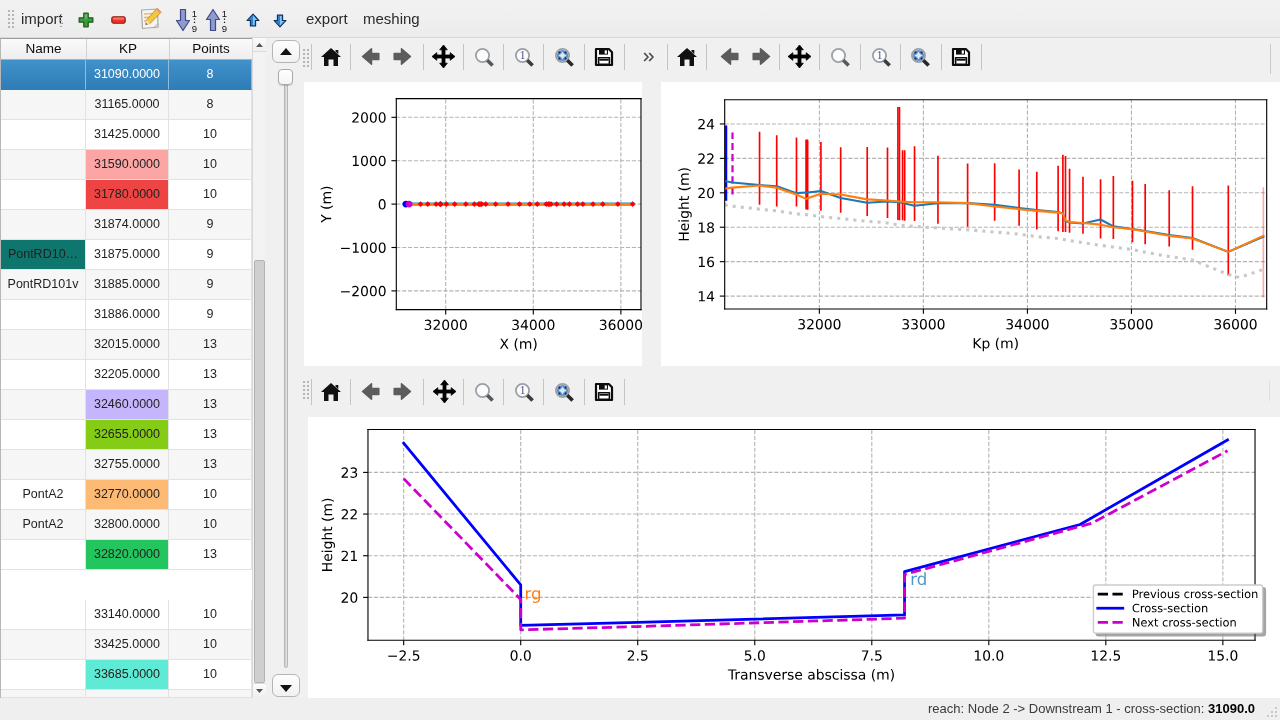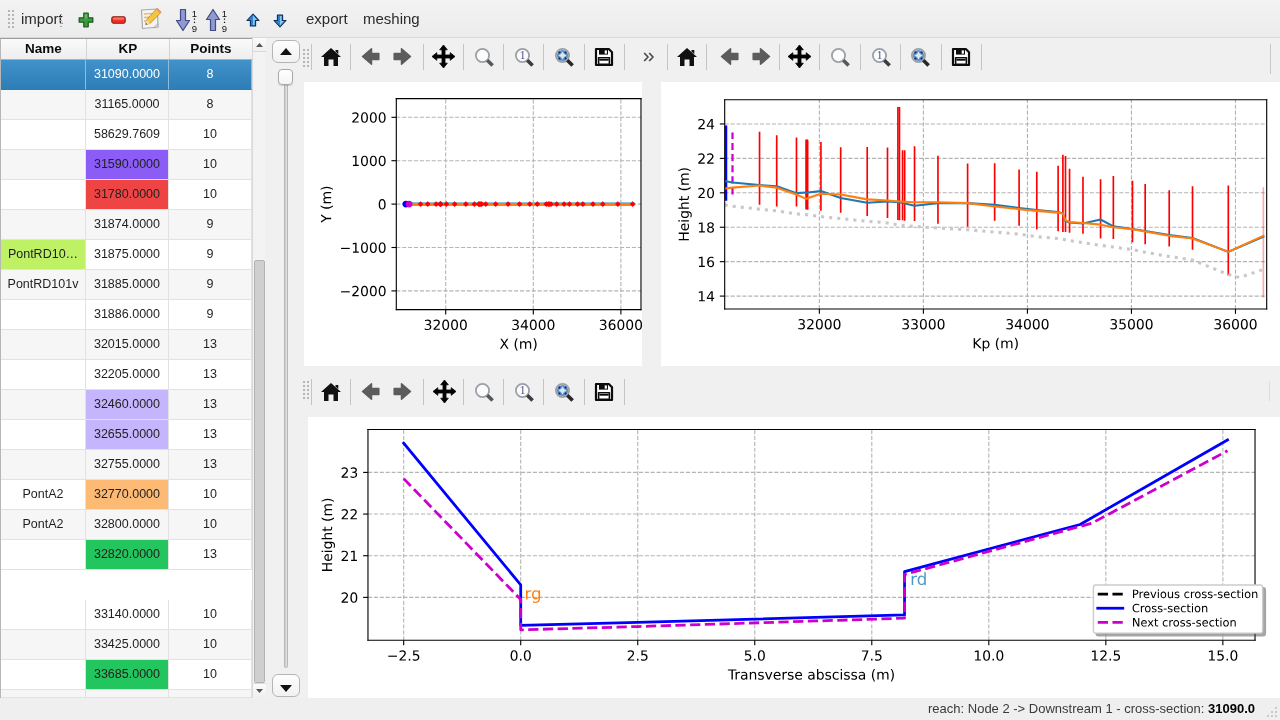--- a/index.html
+++ b/index.html
@@ -8,21 +8,21 @@
 #menubar{position:absolute;left:0;top:0;width:1280px;height:38px;
   background:linear-gradient(#f2f2f2,#ececec);border-bottom:1px solid #d8d8d8;}
 .mitem{position:absolute;top:0;height:38px;line-height:38px;font-size:15px;color:#2b2b2b;}
 .handle{position:absolute;left:7px;top:9px;width:8px;height:20px;
   background-image:radial-gradient(circle,#b5b5b5 1px,transparent 1.2px);
   background-size:4px 4px;}
 
 #tablewrap{position:absolute;left:0;top:38px;width:252px;height:660px;background:#fff;border-top:1px solid #9c9c9c;border-left:1px solid #b7b7b7;}
 #thead{position:absolute;left:0;top:0;width:252px;height:21px;
   background:linear-gradient(#fafafa,#eeeeee);border-bottom:1px solid #b0b0b0;}
-.th{position:absolute;top:0;height:20px;line-height:20px;font-weight:bold;font-size:13.5px;color:#0c0c0c;text-align:center;}
+.th{position:absolute;top:0;height:20px;line-height:20px;font-weight:normal;font-size:13.5px;color:#0c0c0c;text-align:center;}
 .th+.th{border-left:1px solid #d2d2d2;}
 .trow{position:absolute;width:252px;height:30px;}
 .td{position:absolute;top:0;height:30px;line-height:29px;font-size:12.5px;color:#1f1f1f;text-align:center;
   border-bottom:1px solid #e2e2e2;border-right:1px solid #e2e2e2;}
 .sel .td{background:linear-gradient(#4191cb,#2e7db6) !important;color:#fff;border-bottom-color:#2e7db6;border-right-color:#8fbcd9;}
 
 #tsb{position:absolute;left:252px;top:38px;width:13px;height:660px;background:#f3f3f3;border-left:1px solid #d9d9d9;}
 
 .sqbtn{position:absolute;background:linear-gradient(#fdfdfd,#f2f2f2);border:1px solid #b5b5b5;border-radius:6px;}
 
@@ -89,40 +89,40 @@
       <div class="td" style="left:85px;width:83px;background:#3184c4">31090.0000</div>
       <div class="td" style="left:168px;width:83px;background:#3184c4">8</div>
     </div>
 <div class="trow" style="top:51px;">
       <div class="td" style="left:0;width:85px;background:#f6f6f6"></div>
       <div class="td" style="left:85px;width:83px;background:#f6f6f6">31165.0000</div>
       <div class="td" style="left:168px;width:83px;background:#f6f6f6">8</div>
     </div>
 <div class="trow" style="top:81px;">
       <div class="td" style="left:0;width:85px;background:#ffffff"></div>
-      <div class="td" style="left:85px;width:83px;background:#ffffff">58629.7609</div>
+      <div class="td" style="left:85px;width:83px;background:#ffffff">31425.0000</div>
       <div class="td" style="left:168px;width:83px;background:#ffffff">10</div>
     </div>
 <div class="trow" style="top:111px;">
       <div class="td" style="left:0;width:85px;background:#f6f6f6"></div>
-      <div class="td" style="left:85px;width:83px;background:#8b5cf6">31590.0000</div>
+      <div class="td" style="left:85px;width:83px;background:#fca5a5">31590.0000</div>
       <div class="td" style="left:168px;width:83px;background:#f6f6f6">10</div>
     </div>
 <div class="trow" style="top:141px;">
       <div class="td" style="left:0;width:85px;background:#ffffff"></div>
       <div class="td" style="left:85px;width:83px;background:#ef4444">31780.0000</div>
       <div class="td" style="left:168px;width:83px;background:#ffffff">10</div>
     </div>
 <div class="trow" style="top:171px;">
       <div class="td" style="left:0;width:85px;background:#f6f6f6"></div>
       <div class="td" style="left:85px;width:83px;background:#f6f6f6">31874.0000</div>
       <div class="td" style="left:168px;width:83px;background:#f6f6f6">9</div>
     </div>
 <div class="trow" style="top:201px;">
-      <div class="td" style="left:0;width:85px;background:#bef264">PontRD10…</div>
+      <div class="td" style="left:0;width:85px;background:#0f766e">PontRD10…</div>
       <div class="td" style="left:85px;width:83px;background:#ffffff">31875.0000</div>
       <div class="td" style="left:168px;width:83px;background:#ffffff">9</div>
     </div>
 <div class="trow" style="top:231px;">
       <div class="td" style="left:0;width:85px;background:#f6f6f6">PontRD101v</div>
       <div class="td" style="left:85px;width:83px;background:#f6f6f6">31885.0000</div>
       <div class="td" style="left:168px;width:83px;background:#f6f6f6">9</div>
     </div>
 <div class="trow" style="top:261px;">
       <div class="td" style="left:0;width:85px;background:#ffffff"></div>
@@ -139,21 +139,21 @@
       <div class="td" style="left:85px;width:83px;background:#ffffff">32205.0000</div>
       <div class="td" style="left:168px;width:83px;background:#ffffff">13</div>
     </div>
 <div class="trow" style="top:351px;">
       <div class="td" style="left:0;width:85px;background:#f6f6f6"></div>
       <div class="td" style="left:85px;width:83px;background:#c4b5fd">32460.0000</div>
       <div class="td" style="left:168px;width:83px;background:#f6f6f6">13</div>
     </div>
 <div class="trow" style="top:381px;">
       <div class="td" style="left:0;width:85px;background:#ffffff"></div>
-      <div class="td" style="left:85px;width:83px;background:#c4b5fd">32655.0000</div>
+      <div class="td" style="left:85px;width:83px;background:#84cc16">32655.0000</div>
       <div class="td" style="left:168px;width:83px;background:#ffffff">13</div>
     </div>
 <div class="trow" style="top:411px;">
       <div class="td" style="left:0;width:85px;background:#f6f6f6"></div>
       <div class="td" style="left:85px;width:83px;background:#f6f6f6">32755.0000</div>
       <div class="td" style="left:168px;width:83px;background:#f6f6f6">13</div>
     </div>
 <div class="trow" style="top:441px;">
       <div class="td" style="left:0;width:85px;background:#ffffff">PontA2</div>
       <div class="td" style="left:85px;width:83px;background:#fdba74">32770.0000</div>
@@ -174,21 +174,21 @@
       <div class="td" style="left:85px;width:83px;background:#ffffff">33140.0000</div>
       <div class="td" style="left:168px;width:83px;background:#ffffff">10</div>
     </div>
 <div class="trow" style="top:591px;padding-left:17px;">
       <div class="td" style="left:0;width:85px;background:#f6f6f6"></div>
       <div class="td" style="left:85px;width:83px;background:#f6f6f6">33425.0000</div>
       <div class="td" style="left:168px;width:83px;background:#f6f6f6">10</div>
     </div>
 <div class="trow" style="top:621px;">
       <div class="td" style="left:0;width:85px;background:#ffffff"></div>
-      <div class="td" style="left:85px;width:83px;background:#22c55e">33685.0000</div>
+      <div class="td" style="left:85px;width:83px;background:#5eead4">33685.0000</div>
       <div class="td" style="left:168px;width:83px;background:#ffffff">10</div>
     </div>
 <div class="trow" style="top:651px;height:9px;">
       <div class="td" style="left:0;width:85px;height:8px;background:#f6f6f6"></div>
       <div class="td" style="left:85px;width:83px;height:8px;background:#f6f6f6"></div>
       <div class="td" style="left:168px;width:83px;height:8px;background:#f6f6f6"></div>
     </div>
 </div>
 <div id="tsb">
 <div style="position:absolute;left:0;top:0;width:13px;height:14px;background:linear-gradient(#fbfbfb,#efefef);border-bottom:1px solid #dadada;"></div>

